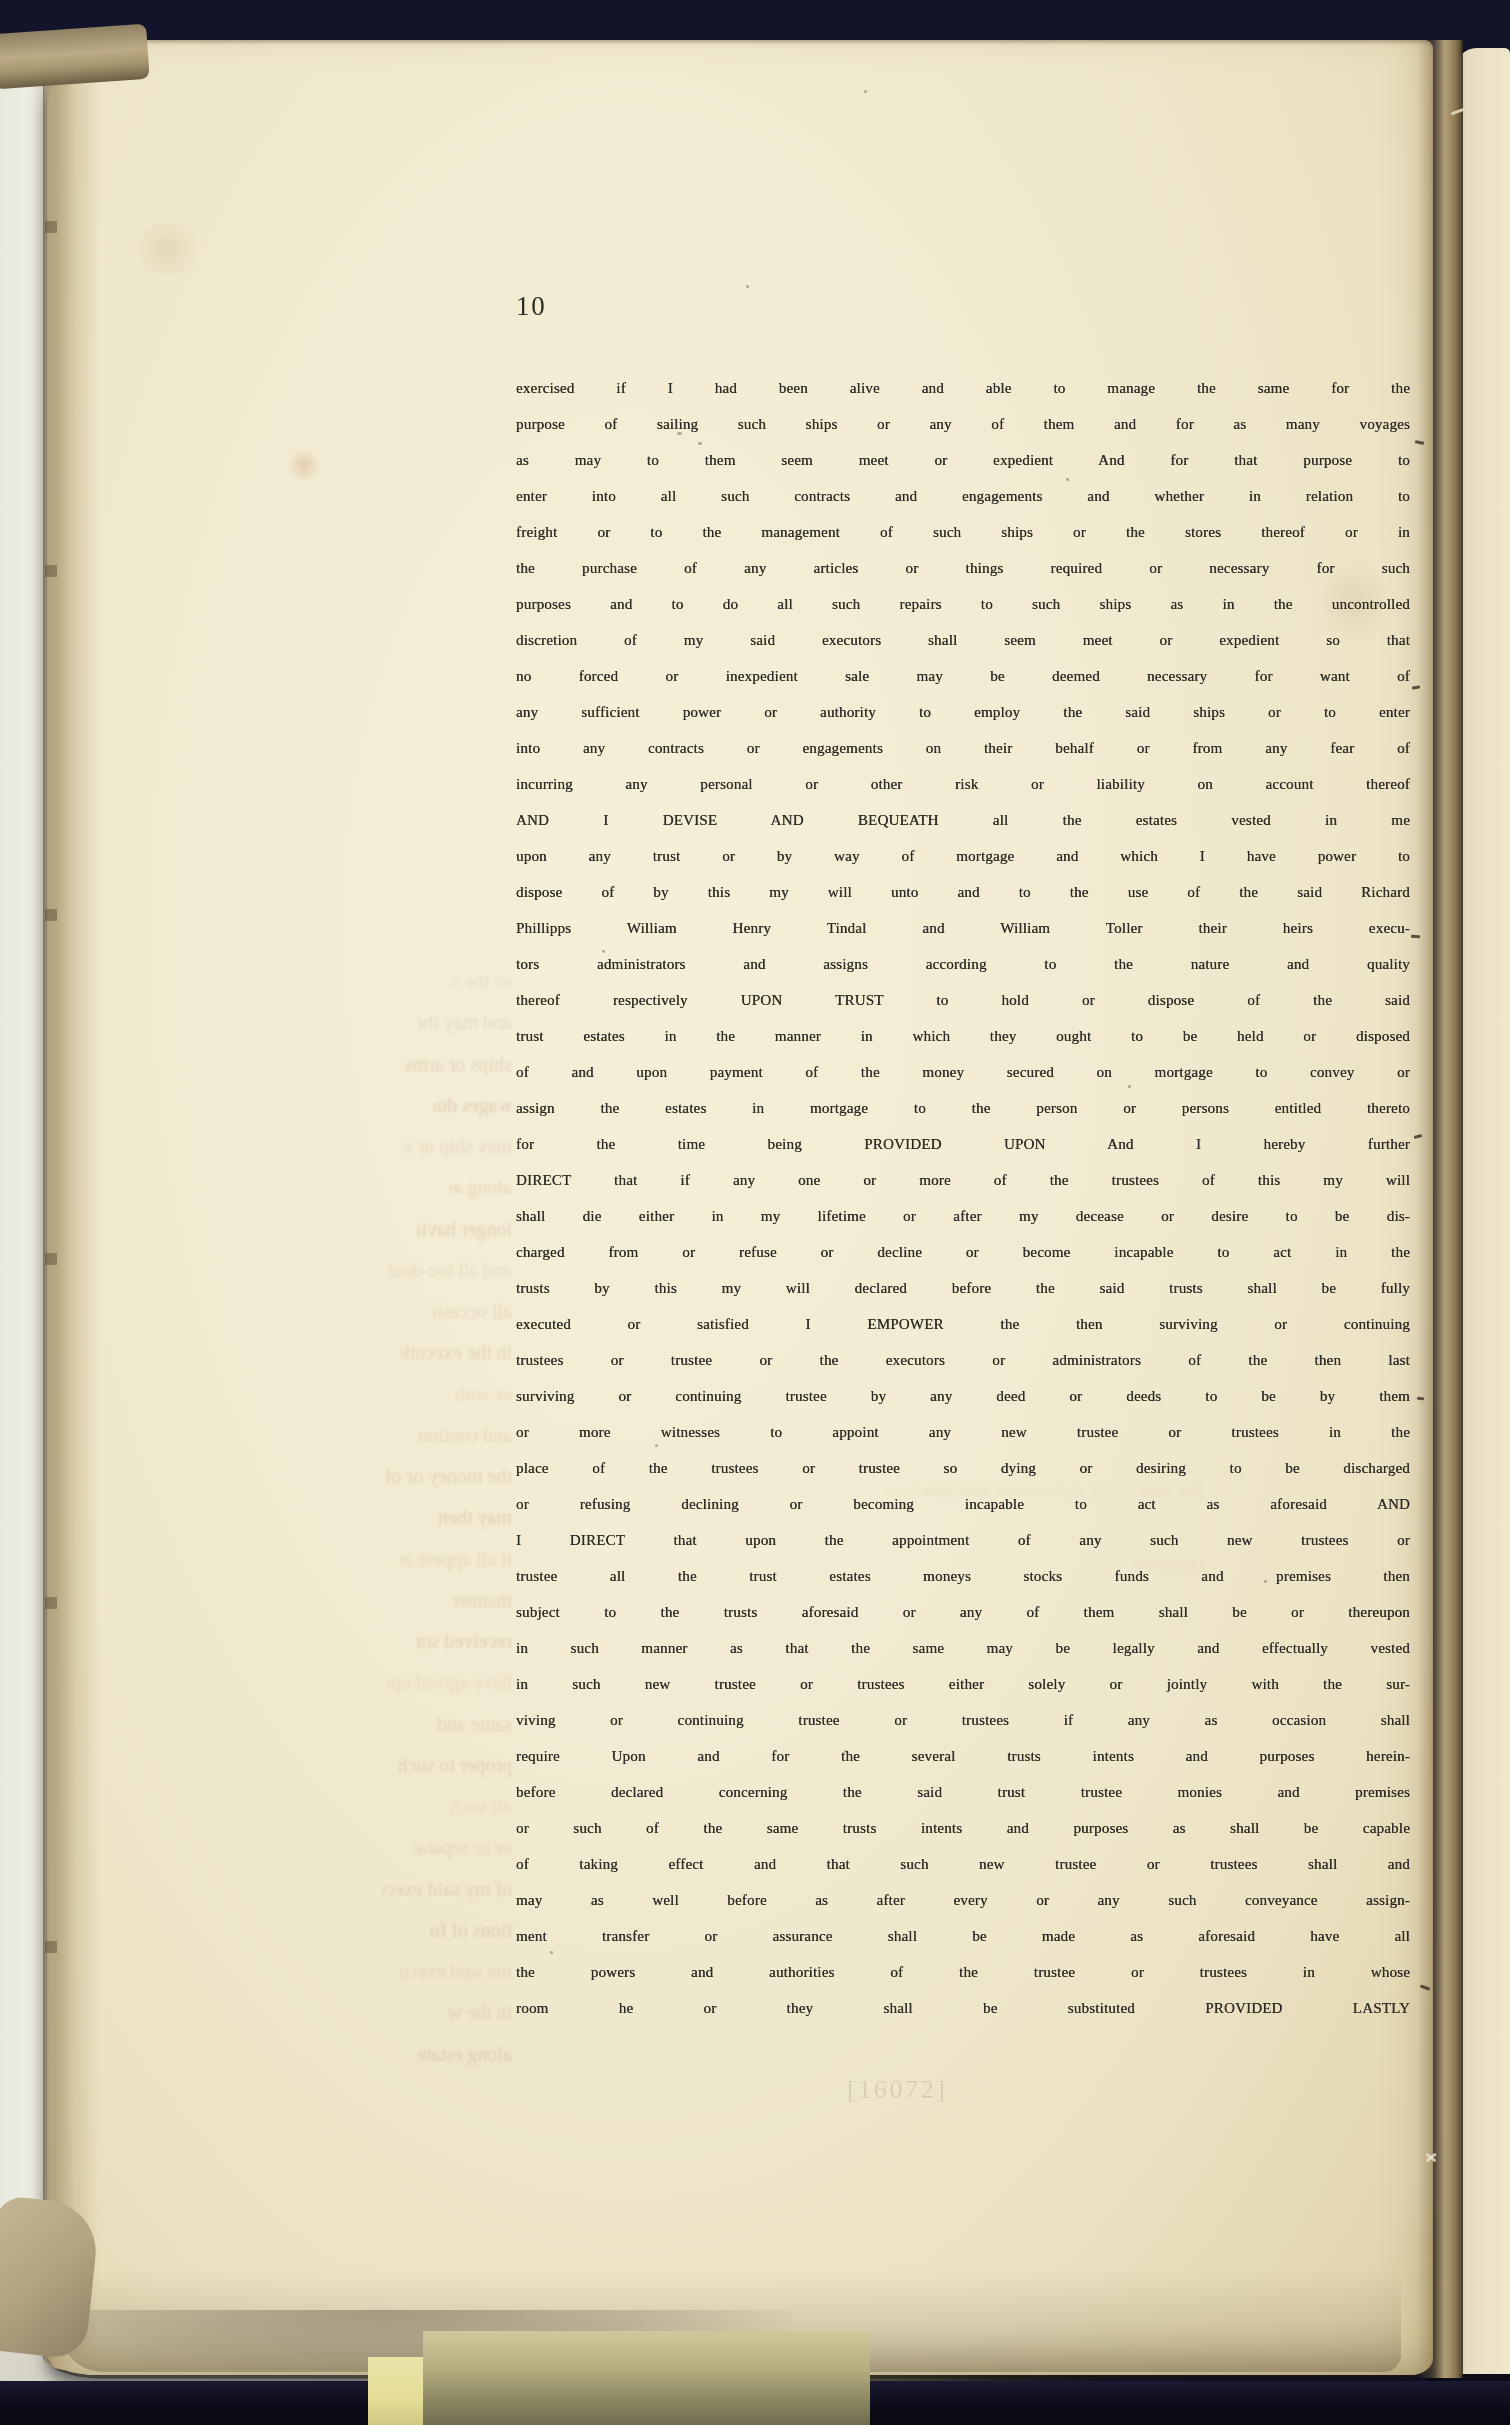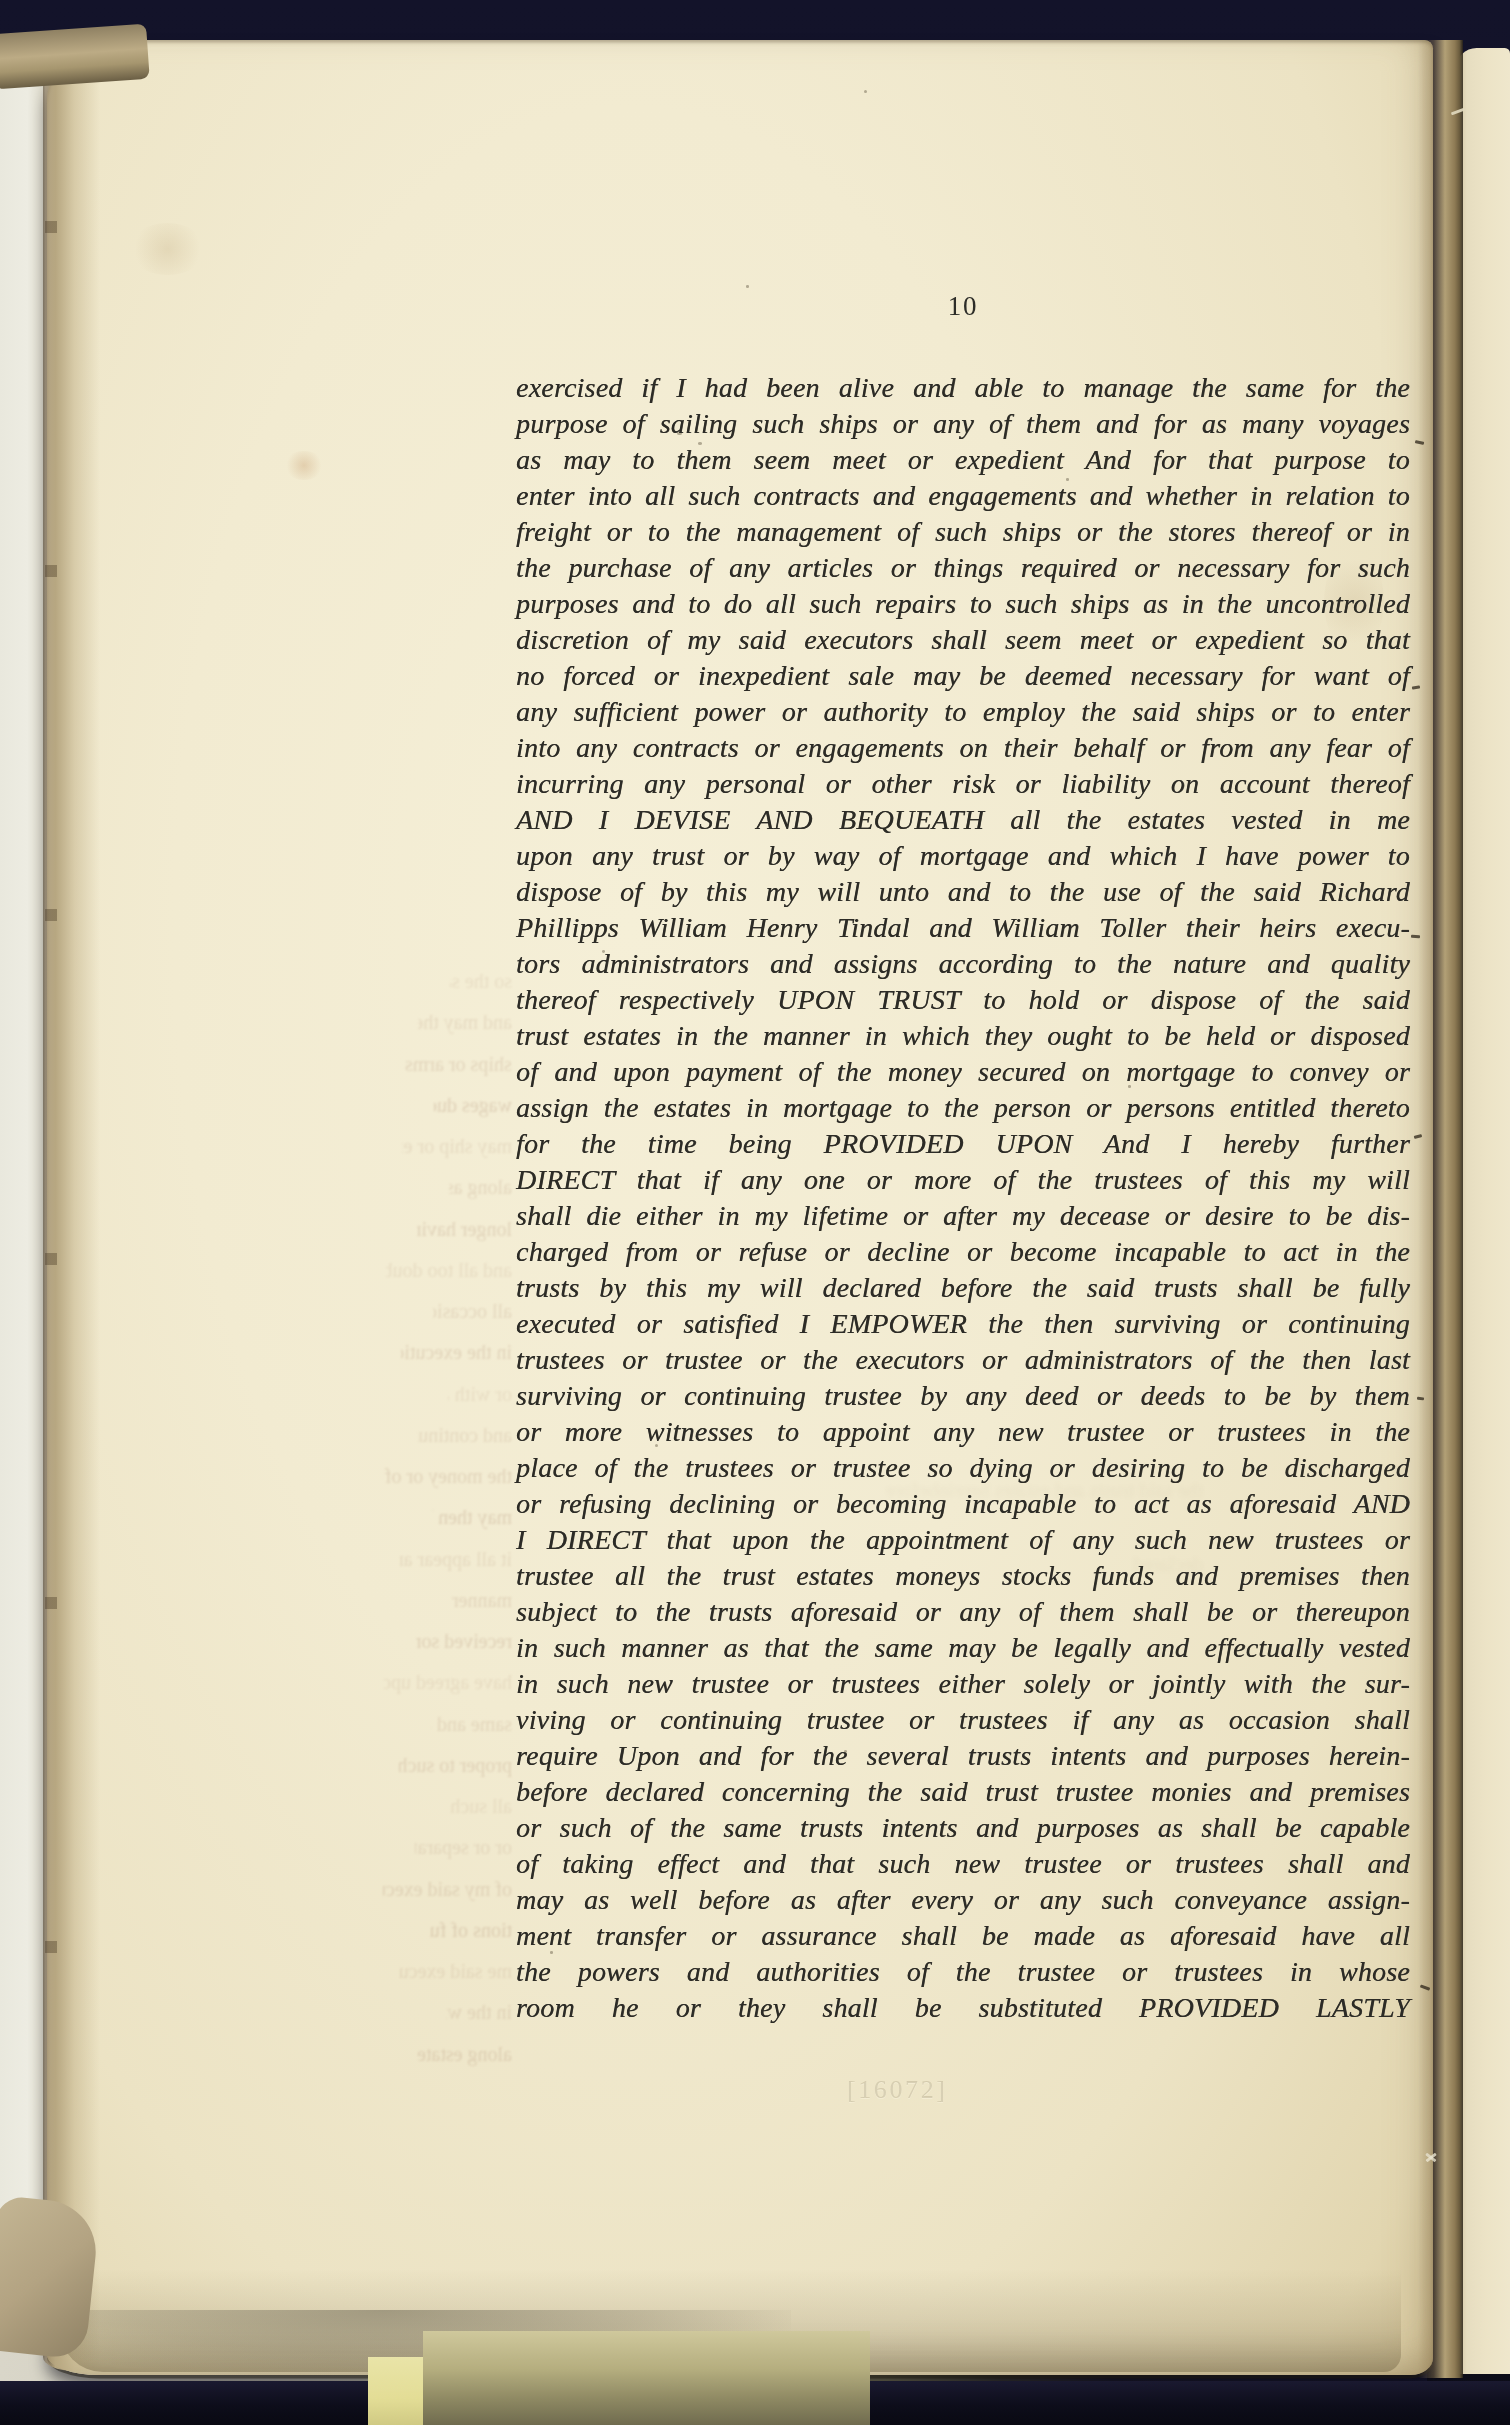--- a/index.html
+++ b/index.html
@@ -49,26 +49,26 @@
         border-radius:0 0 17px 43px;}
   .page-bottom-wave{position:absolute;left:52px;top:2310px;width:739px;height:67px;
         background:radial-gradient(ellipse at 45% 0%, rgba(90,84,66,.45) 0%, rgba(90,84,66,.22) 45%, rgba(90,84,66,0) 75%);}
 
   
   .stain{position:absolute;border-radius:50%;pointer-events:none;}
   .speck{position:absolute;background:rgba(80,70,50,.4);border-radius:50%;}
   .tick{position:absolute;background:rgba(45,38,26,.75);border-radius:0.9px;}
 
   
-  .page-number{position:absolute;left:516px;top:291px;width:894px;text-align:center;
+  .page-number{position:absolute;left:516px;top:291px;width:894px;text-align:left;
         font-size:27px;color:#2d2d28;letter-spacing:1.7px;}
   .text-block{position:absolute;left:516px;top:370px;width:894px;color:#2c2b26;}
-  .text-block .text-line{height:36px;line-height:36px;font-size:28px;
+  .text-block .text-line{height:36px;line-height:36px;font-size:15px;
         text-align:justify;text-align-last:justify;white-space:normal;
-        text-shadow:0.3px 0 0 rgba(44,43,38,.8);letter-spacing:0.2px;font-style:italic;}
+        text-shadow:0.3px 0 0 rgba(44,43,38,.8);letter-spacing:0.2px;}
   .blind-stamp{position:absolute;left:847px;top:2075px;font-size:26px;letter-spacing:2.6px;
         color:rgba(125,113,82,.38);opacity:.6;filter:blur(0.5px);
         text-shadow:0 1.3px 0 rgba(255,252,235,.55);}
 
   
   .ghost-col{position:absolute;left:370px;top:961px;width:142px;height:1126px;
         pointer-events:none;}
   .ghost-col .ghost-line{position:absolute;right:0;height:41px;line-height:41px;
         font-size:20px;color:#ad8b70;opacity:.26;filter:blur(1.2px);
         transform:scaleX(-1);transform-origin:center;white-space:nowrap;overflow:hidden;}

